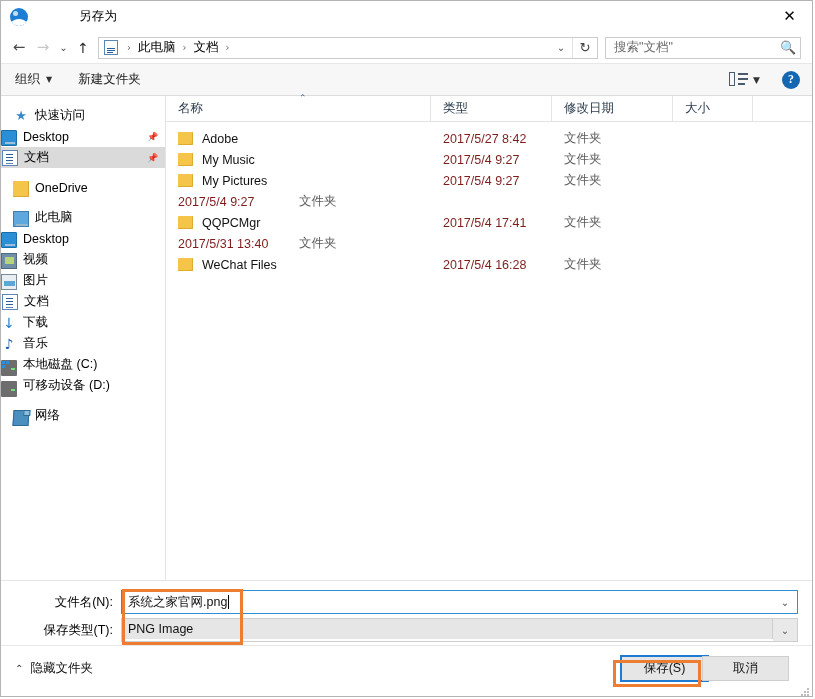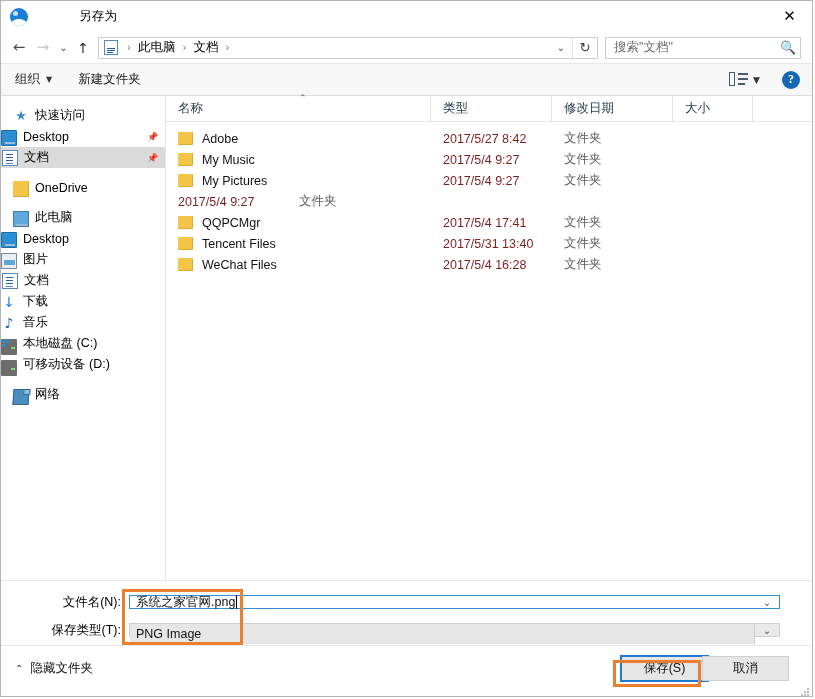--- a/index.html
+++ b/index.html
@@ -452,40 +452,39 @@
 
   
   .formarea {
     height: 64px;
     border-top: 1px solid #e4e4e4;
     position: relative;
     background: #ffffff;
   }
   .formrow {
     position: absolute;
-    left: 0; right: 32px;
+    left: 0; right: 14px;
     height: 22px;
     display: flex;
     align-items: center;
-    padding-left: 8px;
   }
   .formrow.r1 { top: 10px; }
   .formrow.r2 { top: 38px; }
   .flabel {
     width: 120px;
     text-align: right;
     padding-right: 8px;
     font-size: 12.5px;
     color: #000;
     box-sizing: border-box;
     flex: 0 0 120px;
   }
   .combo {
     flex: 1 1 auto;
-    height: 14px;
+    height: 24px;
     display: flex;
     align-items: center;
     box-sizing: border-box;
     min-width: 0;
   }
   .combo.name-input {
     border: 1px solid #2f8fd4;
     background: #ffffff;
   }
   .combo.type-select {
@@ -671,20 +670,24 @@
             <span class="lbl">OneDrive</span>
           </div>
           <div class="nav-gap"></div>
           <div class="nav-row ind-0">
             <span class="ico ic-pc"></span>
             <span class="lbl">此电脑</span>
           </div>
           <div class="nav-row ind-1">
             <span class="ico ic-monitor"></span>
             <span class="lbl">Desktop</span>
+          </div>
+          <div class="nav-row ind-1">
+            <span class="ico ic-video"></span>
+            <span class="lbl">视频</span>
           </div>
           <div class="nav-row ind-1">
             <span class="ico ic-pic"></span>
             <span class="lbl">图片</span>
           </div>
           <div class="nav-row ind-1">
             <span class="ico ic-doc"></span>
             <span class="lbl">文档</span>
           </div>
           <div class="nav-row ind-1">
@@ -764,24 +767,20 @@
           <div class="frow">
             <div class="fname">
               <span class="ficon"></span>
               <span>QQPCMgr</span>
             </div>
             <div class="fdate">2017/5/4 17:41</div>
             <div class="ftype">文件夹</div>
             <div class="fsize"></div>
           </div>
           <div class="frow">
-            <div class="fname">
-              <span class="ficon"></span>
-              <span>Tencent Files</span>
-            </div>
             <div class="fdate">2017/5/31 13:40</div>
             <div class="ftype">文件夹</div>
             <div class="fsize"></div>
           </div>
           <div class="frow">
             <div class="fname">
               <span class="ficon"></span>
               <span>WeChat Files</span>
             </div>
             <div class="fdate">2017/5/4 16:28</div>

